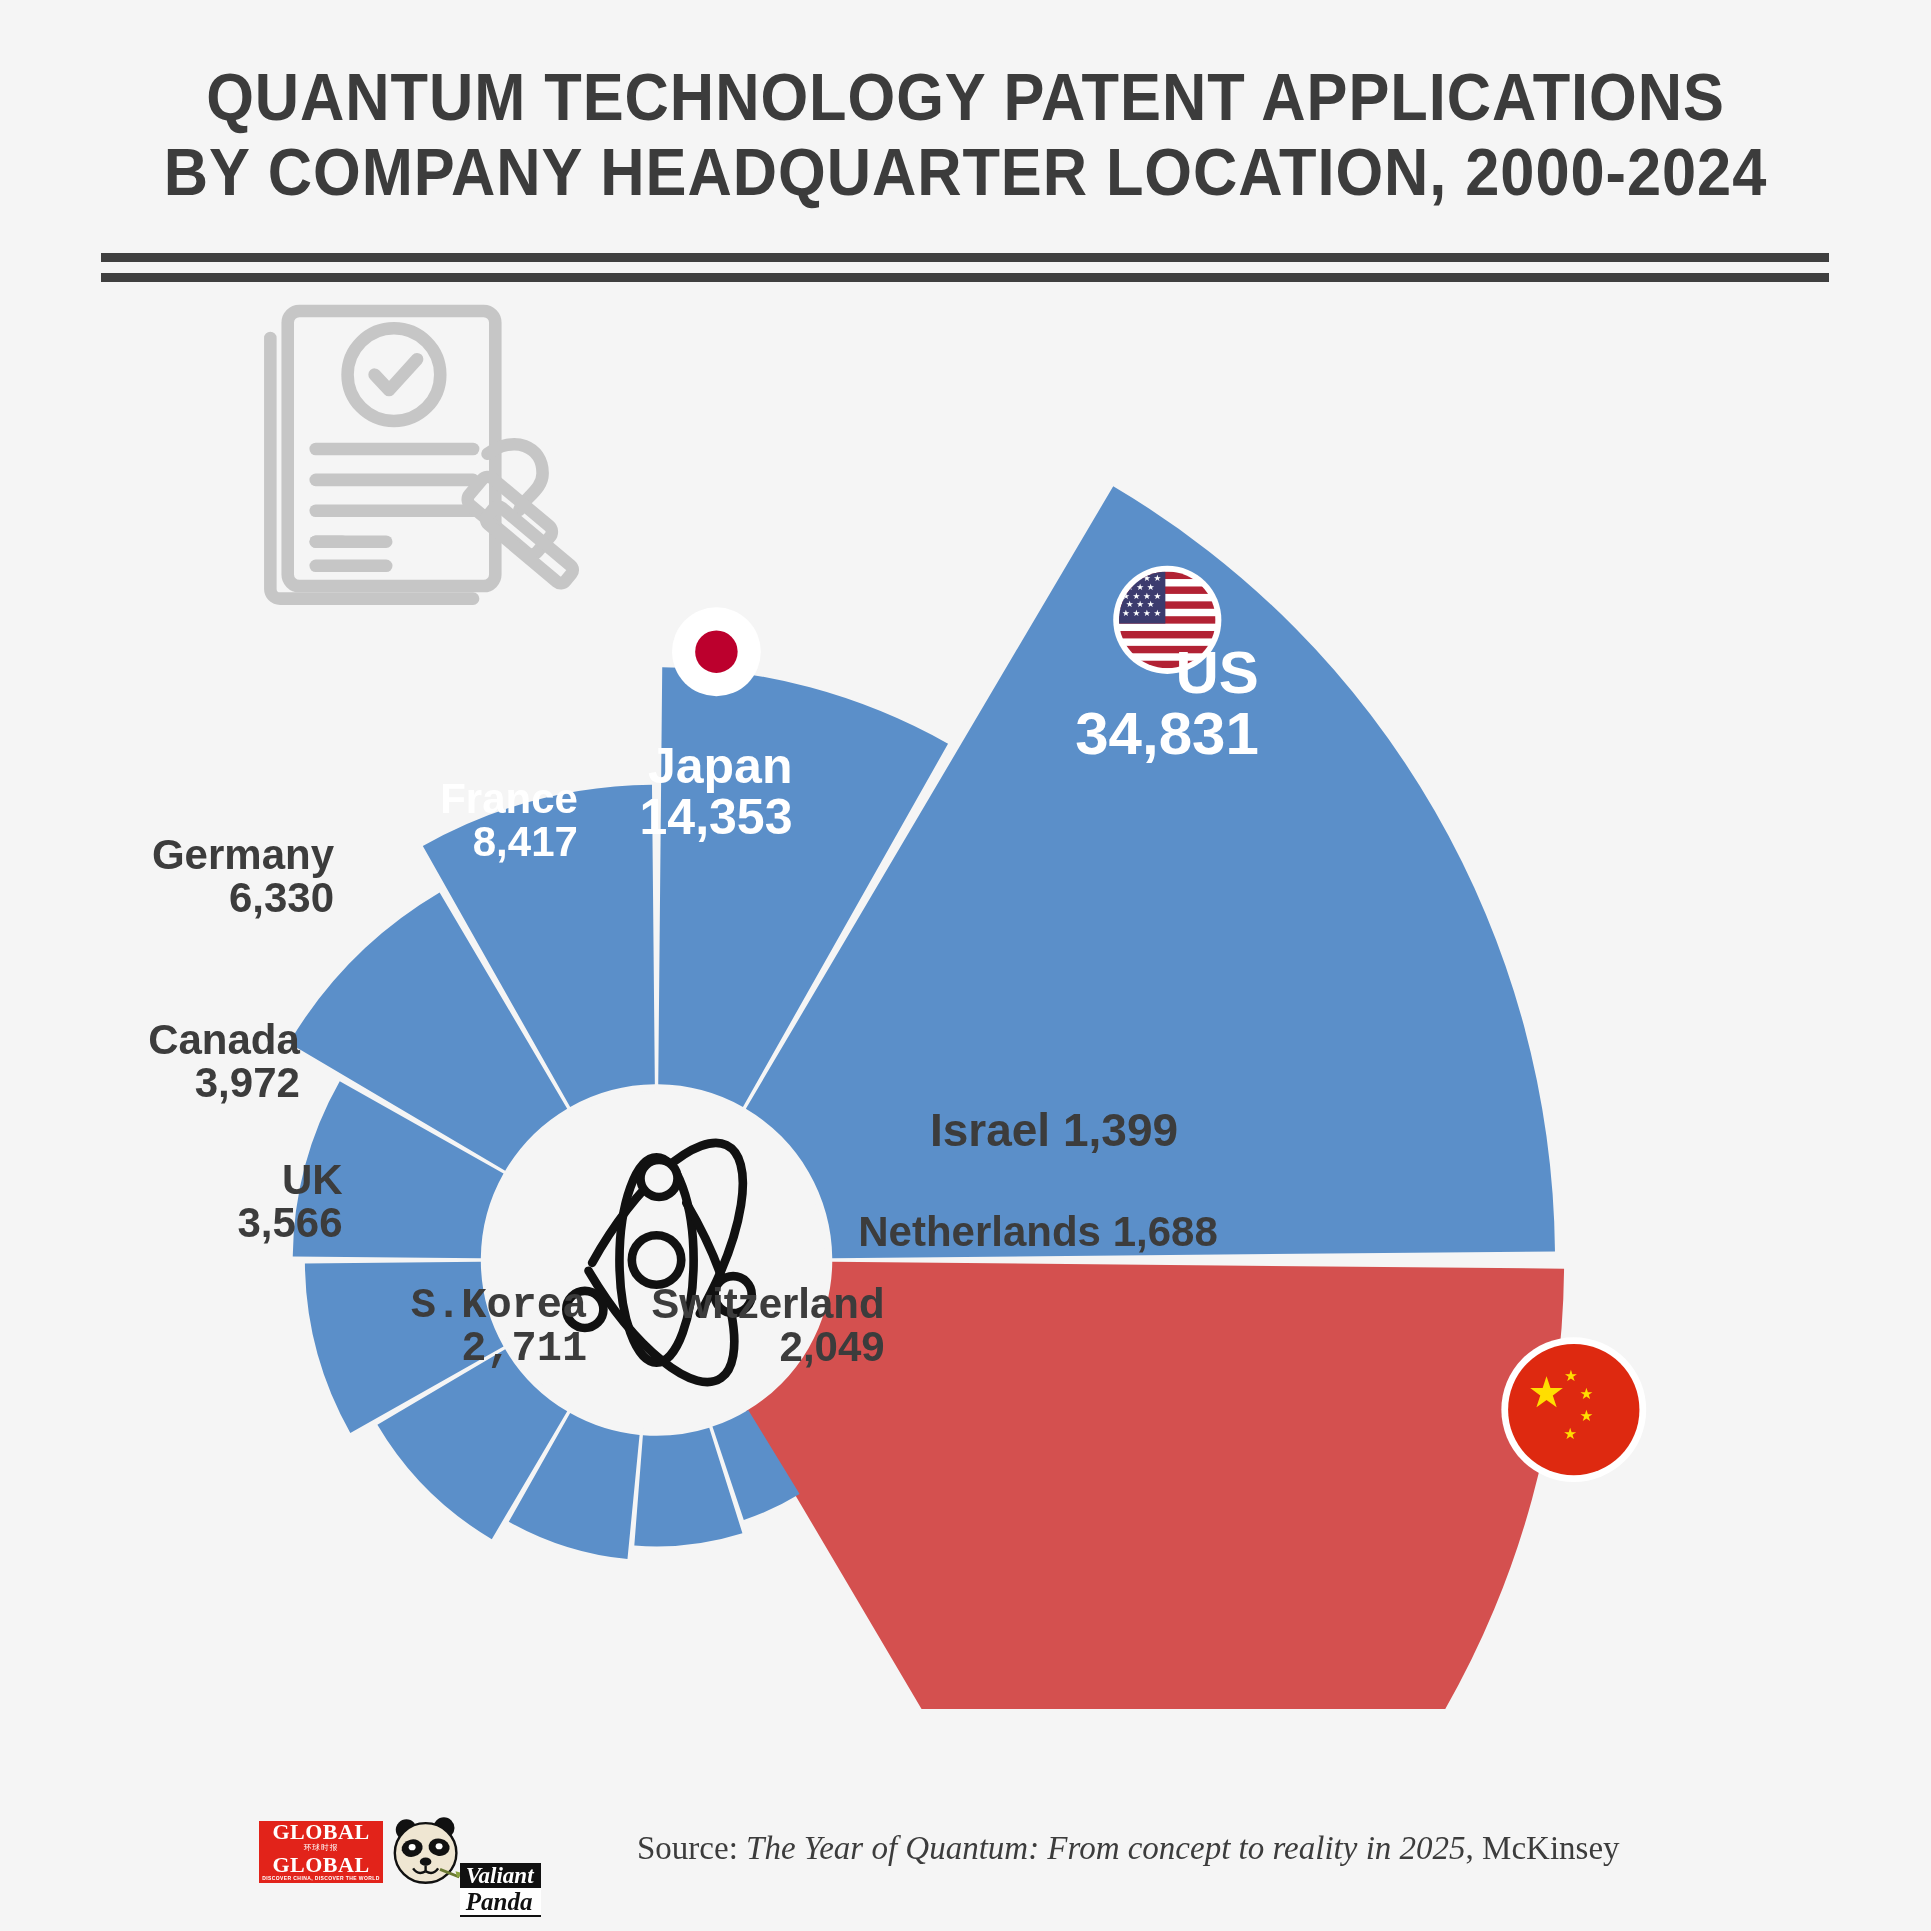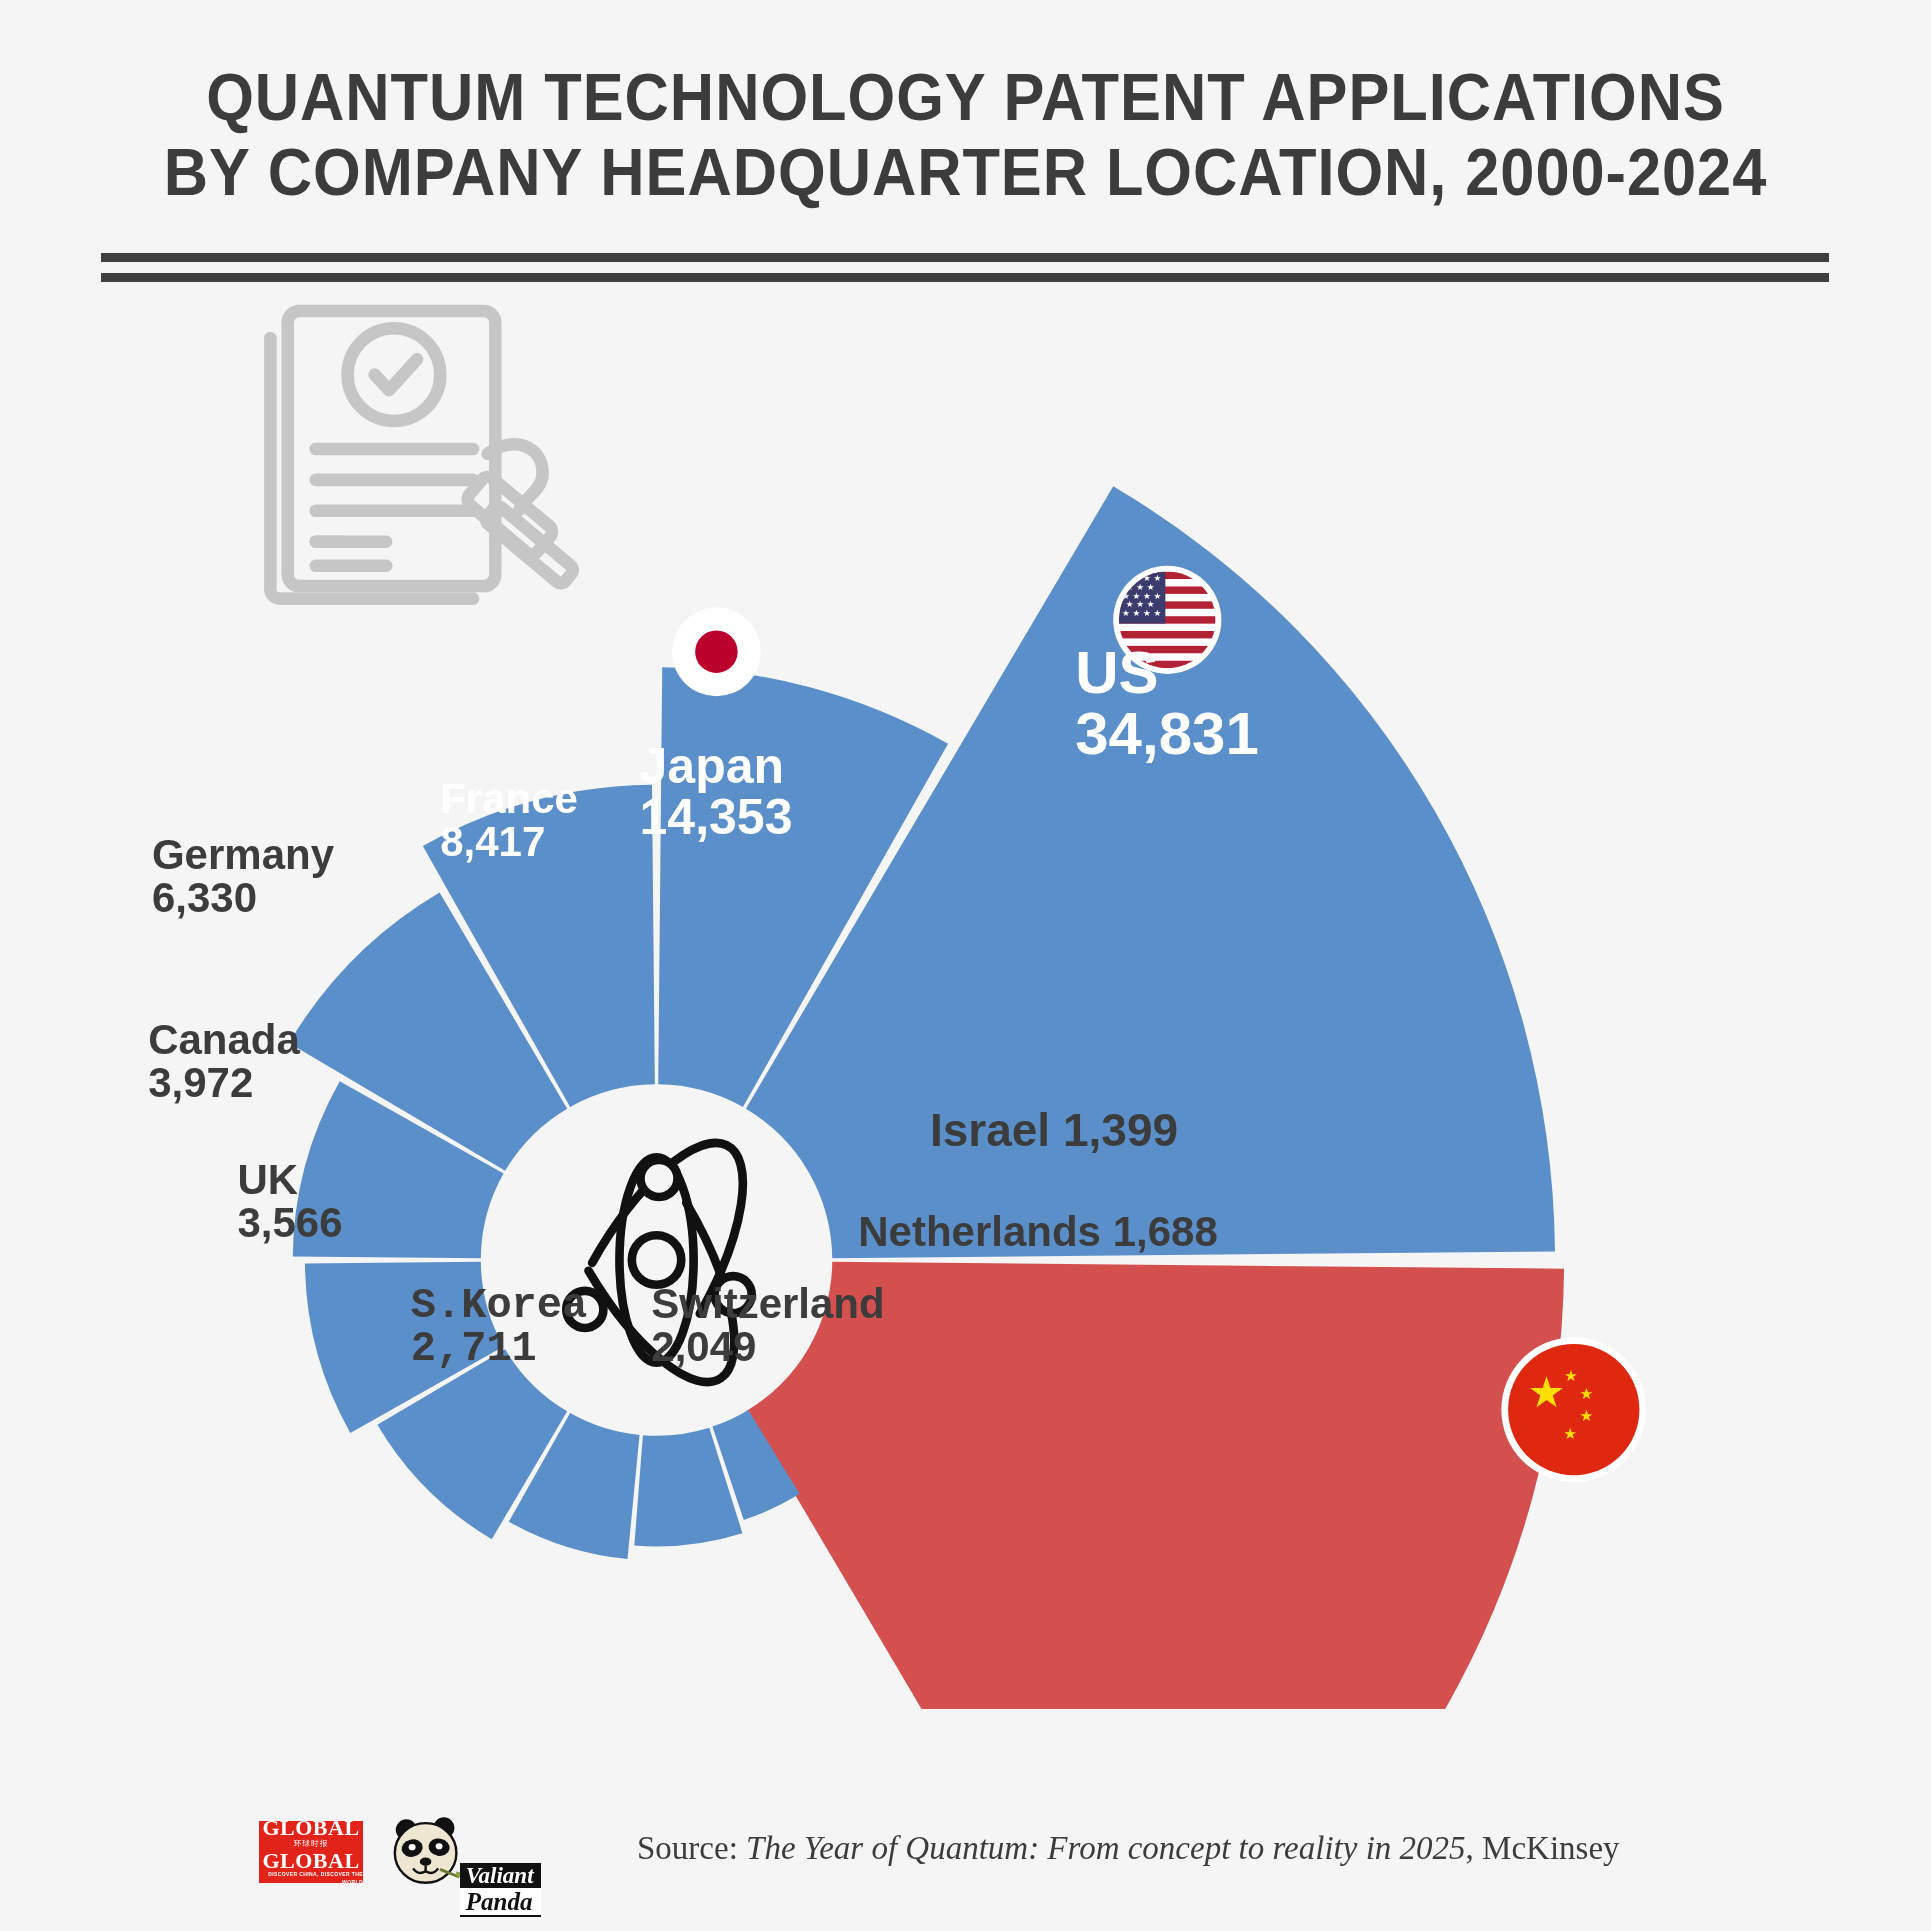--- a/index.html
+++ b/index.html
@@ -37,21 +37,21 @@
 
   
   .chart-wrap{position:absolute;left:0;top:280px;width:1931px;height:1429px;}
   svg.polar{position:absolute;left:0;top:0;width:1931px;height:1429px;}
 
   
   .lbl{
     position:absolute;
     font-family:"Liberation Sans Narrow","Liberation Sans",sans-serif;
     font-weight:bold;
-    text-align:left;
+    text-align:right;
     line-height:1.02;
     white-space:nowrap;
     transform:translate(-50%,-50%);
   }
   .lbl .nm{display:block;}
   .lbl .vl{display:block;}
   .lbl.inside{color:#ffffff;}
   .lbl.outside{color:#3c3c3c;font-weight:bold;}
   .lbl.oneline .nm,.lbl.oneline .vl{display:inline;}
 
@@ -59,21 +59,21 @@
   .note{
     position:absolute;right:145px;top:1603px;width:415px;
     text-align:center;
     font-family:"Liberation Sans Narrow","Liberation Sans",sans-serif;
     font-size:24px;line-height:32px;color:#b0b0b0;font-weight:bold;
   }
 
   
   .footer{position:absolute;left:0;top:1815px;width:1931px;height:97px;}
   .gt-logo{
-    position:absolute;left:259px;top:5.8px;width:104px;height:62px;
+    position:absolute;left:259px;top:5.8px;width:124px;height:62px;
     background:#e2231a;display:flex;flex-direction:column;
     align-items:center;justify-content:center;color:#fff;
     font-family:"Liberation Serif",serif;
     text-align:right;
   }
   .gt-logo .l1{font-size:22px;font-weight:bold;letter-spacing:0.5px;line-height:21px;}
   .gt-logo .cn{font-size:7.7px;line-height:8.7px;letter-spacing:1px;}
   .gt-logo .l2{font-size:22px;font-weight:bold;letter-spacing:0.5px;line-height:21px;}
   .gt-logo .tag{font-size:5px;letter-spacing:0.4px;line-height:7.7px;
     font-family:"Liberation Sans",sans-serif;font-weight:bold;}

